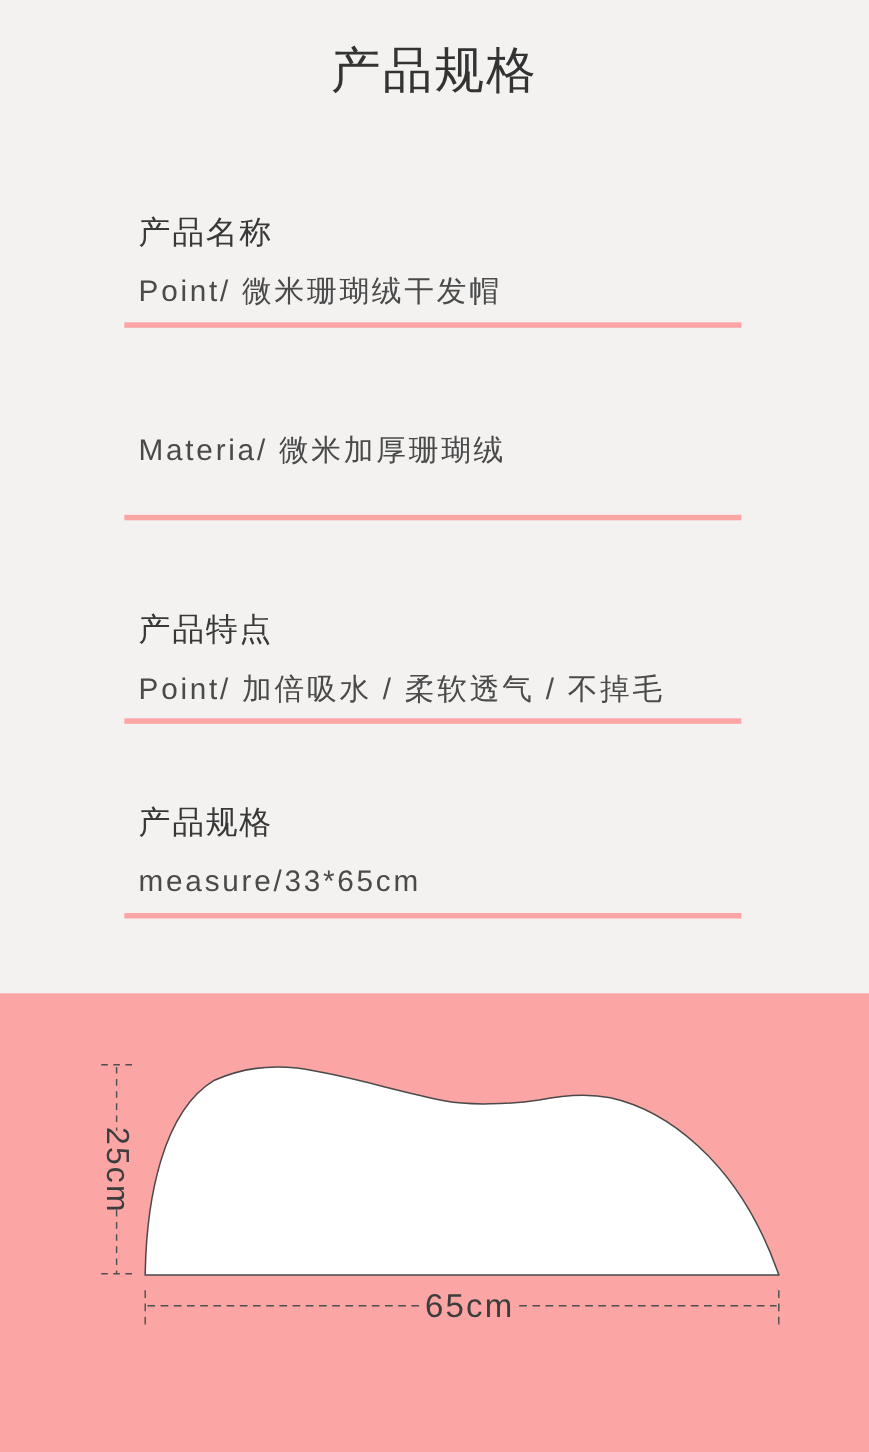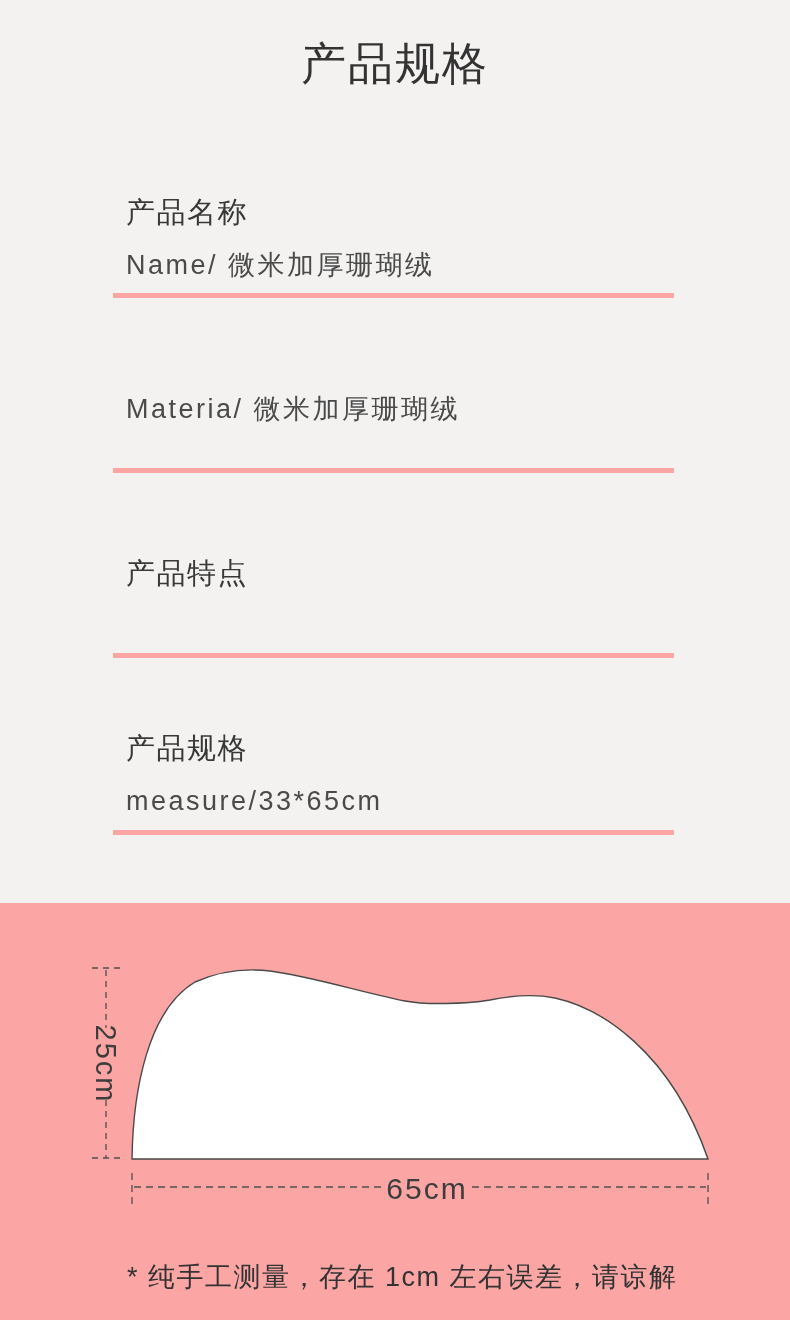--- a/index.html
+++ b/index.html
@@ -82,29 +82,30 @@
 <body>
 
 <div class="page">
 
   <div class="gray-band"></div>
 
   <h1 class="page-title">产品规格</h1>
 
   <section class="spec-section sec-1">
     <div class="spec-heading">产品名称</div>
-    <div class="spec-detail">Name/ 微米加厚珊瑚绒</div>
+    <div class="spec-detail">Point/ 微米珊瑚绒干发帽</div>
   </section>
 
   <section class="spec-section sec-2">
     <div class="spec-detail">Materia/ 微米加厚珊瑚绒</div>
   </section>
 
   <section class="spec-section sec-3">
     <div class="spec-heading">产品特点</div>
+    <div class="spec-detail">Point/ 加倍吸水 / 柔软透气 / 不掉毛</div>
   </section>
 
   <section class="spec-section sec-4">
     <div class="spec-heading">产品规格</div>
     <div class="spec-detail">measure/33*65cm</div>
   </section>
 
   <svg class="diagram-svg" viewBox="0 0 680 300">
 
     <path d="M 72 229
@@ -126,15 +127,14 @@
 
     <g stroke="#4f4f4f" stroke-width="1.3" stroke-dasharray="7 5">
       <line x1="72" y1="243" x2="72" y2="277"></line>
       <line x1="648" y1="243" x2="648" y2="277"></line>
       <line x1="74" y1="257" x2="322" y2="257"></line>
       <line x1="412" y1="257" x2="646" y2="257"></line>
     </g>
     <text class="dim-label" x="367" y="258" text-anchor="middle" dominant-baseline="central" style="font-size:30px">65cm</text>
   </svg>
 
-  <div class="footnote">* 纯手工测量，存在 1cm 左右误差，请谅解</div>
 
 </div>
 
 </body></html>

